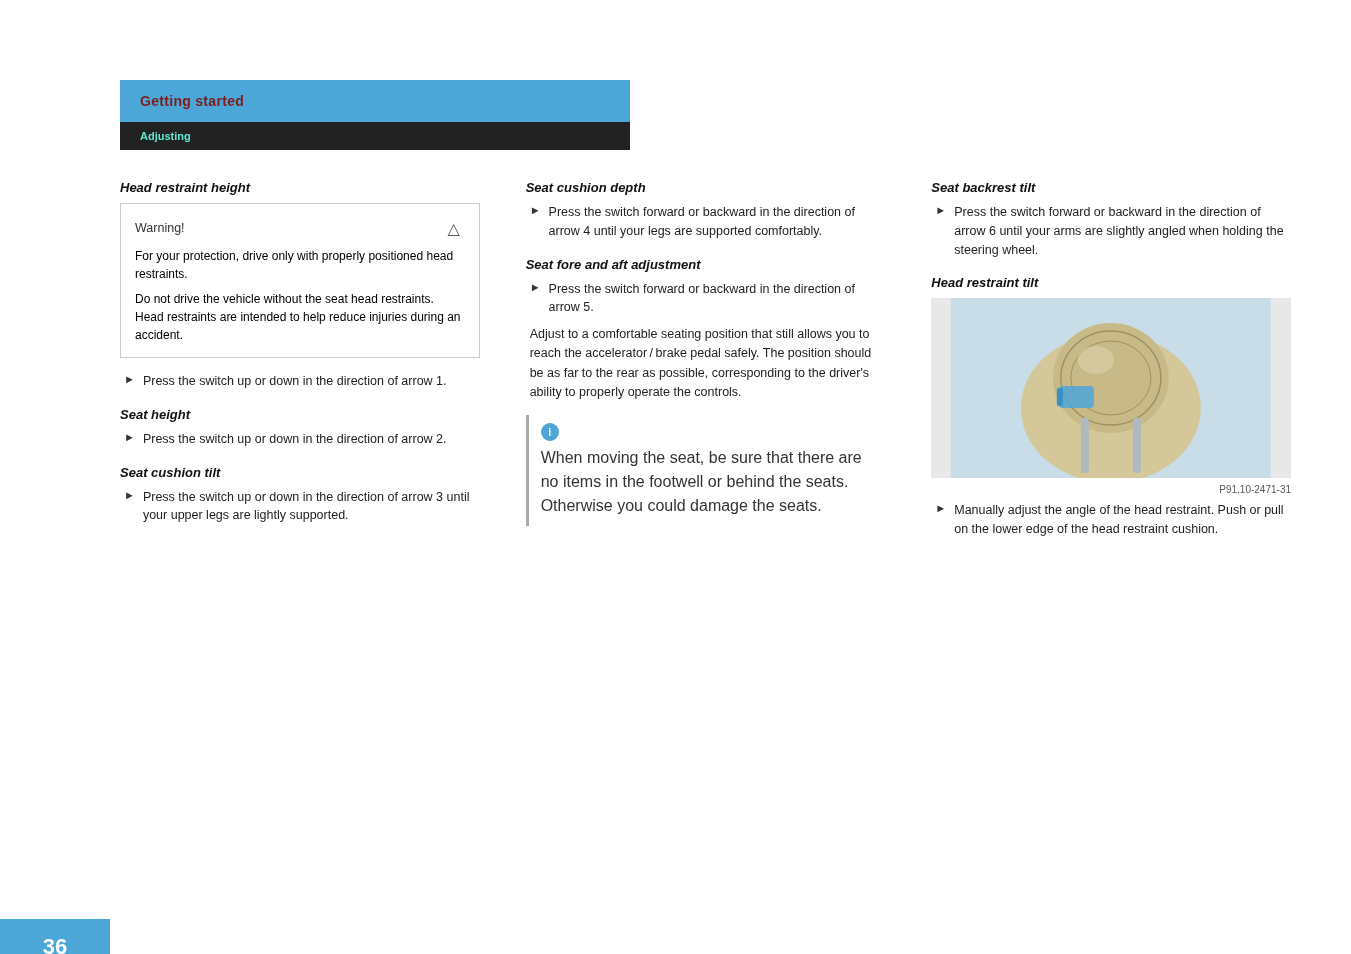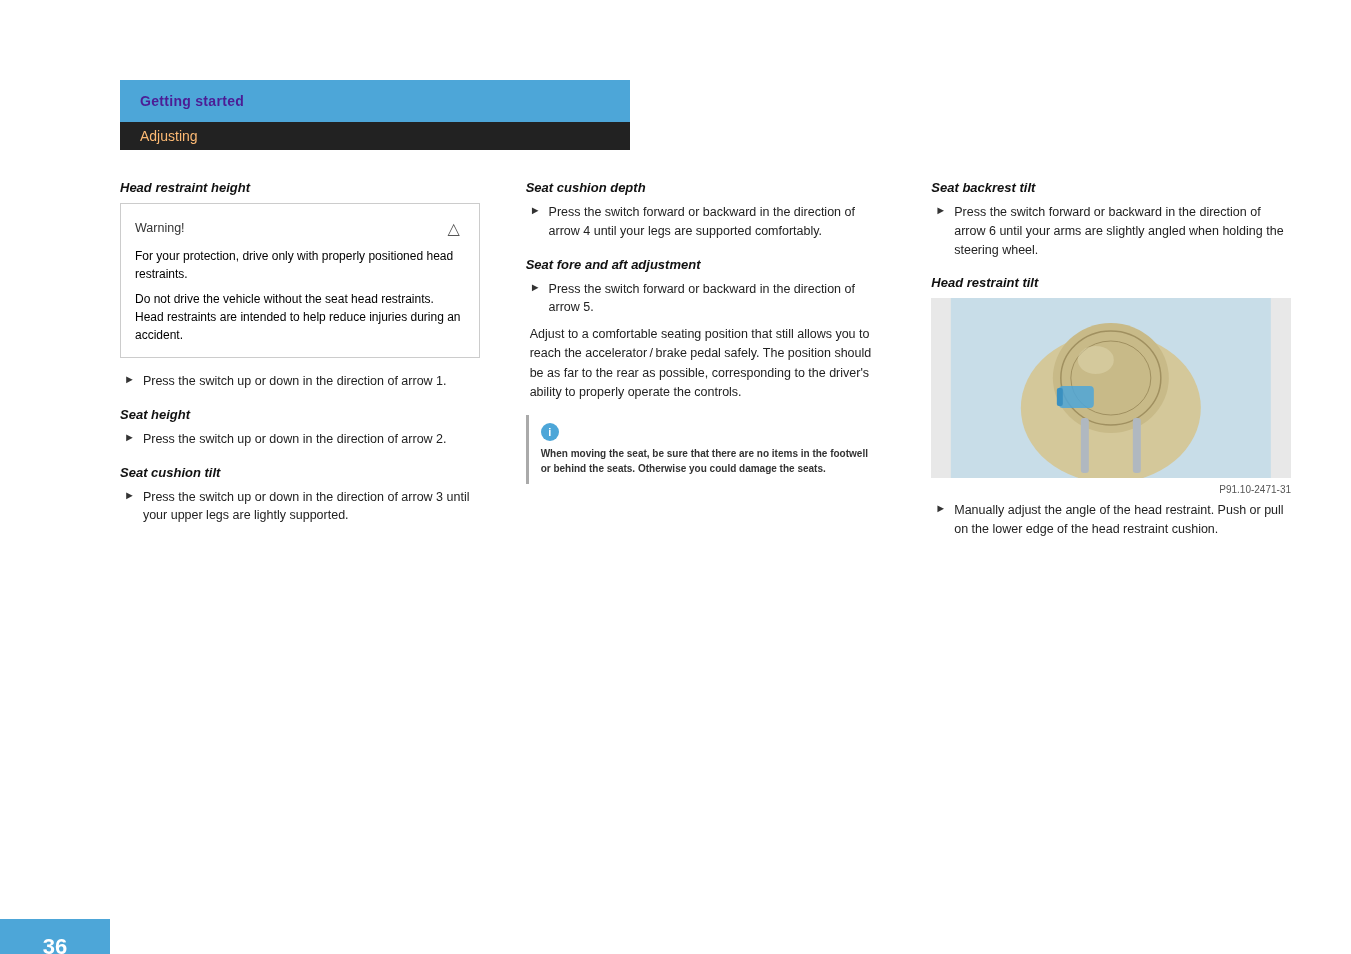--- a/index.html
+++ b/index.html
@@ -24,38 +24,38 @@
       background: #4da6d8;
       width: 510px;
       height: 42px;
       margin-left: 120px;
       display: flex;
       align-items: center;
       padding-left: 20px;
       margin-top: 80px;
     }
     .header-bar-title {
-      color: #4c1d95;
+      color: #7f1d1d;
       font-weight: bold;
       font-size: 14px;
       letter-spacing: 0.3px;
     }
     .subheader-bar {
       background: #222;
       width: 510px;
       height: 28px;
       margin-left: 120px;
       display: flex;
       align-items: center;
       padding-left: 20px;
     }
     .subheader-bar-title {
-      color: #fdba74;
-      font-weight: normal;
-      font-size: 14px;
+      color: #5eead4;
+      font-weight: bold;
+      font-size: 11px;
     }
     
     .content {
       margin-left: 120px;
       margin-right: 60px;
       margin-top: 30px;
       display: flex;
       gap: 16px;
     }
     
@@ -138,24 +138,23 @@
       width: 18px;
       height: 18px;
       border-radius: 50%;
       background: #4da6d8;
       color: #fff;
       font-size: 11px;
       font-weight: bold;
       margin-bottom: 5px;
     }
     .info-text {
-      font-size: 10px;
+      font-size: 16px;
       line-height: 1.5;
       color: #333;
-      font-weight: bold;
     }
     
     .image-box {
       width: 100%;
       background: #e8e8e8;
       height: 180px;
       margin: 8px 0 6px 0;
       position: relative;
       overflow: hidden;
     }

